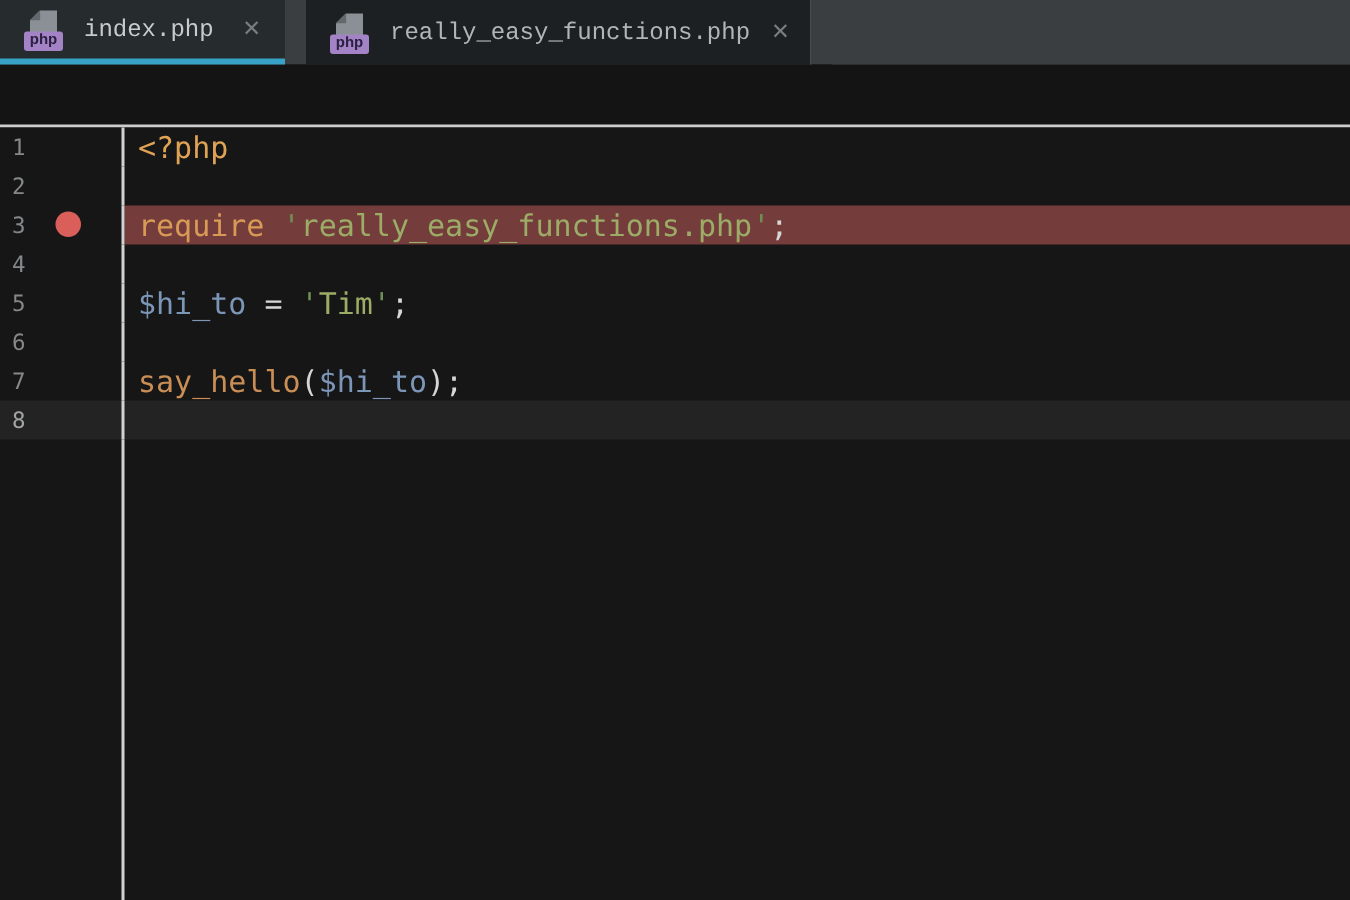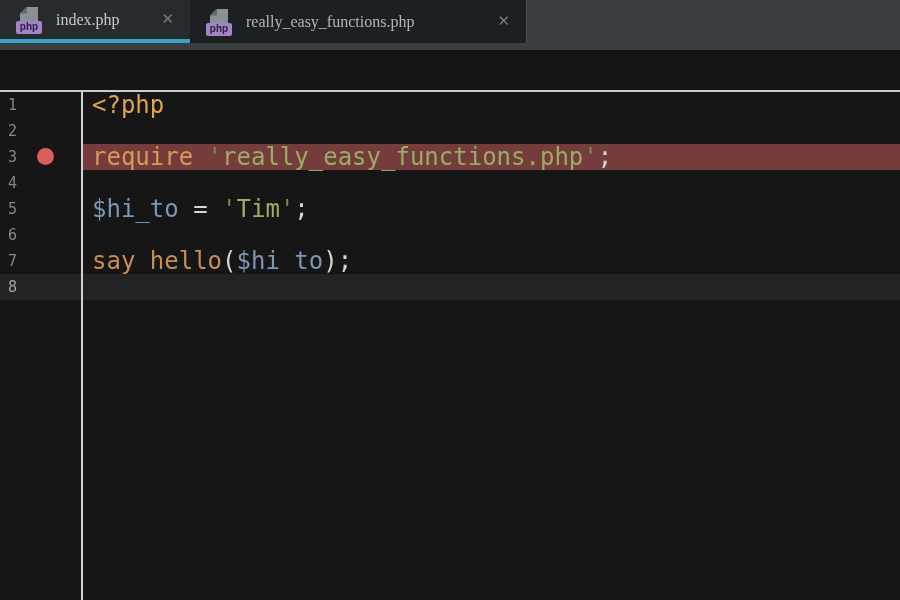--- a/index.html
+++ b/index.html
@@ -1,23 +1,23 @@
 <!DOCTYPE html>
 <html style="--tab-bar-bg: #3B3E41; --tab-active-bg: #262B2E; --tab-inactive-bg: #1D2022; --tab-underline: #39A2C7; --tab-label-active: #C8CBCD; --tab-label-inactive: #B2B5B7; --close-icon: #787D80; --php-badge-bg: #A383C6; --php-badge-text: #2B2140; --file-page: #8A9095; --editor-bg: #161616; --top-separator: #CDCDCD; --gutter-line: #D2D2D2; --line-number: #85888A; --line-number-current: #A2A5A7; --current-line-bg: #232323; --breakpoint-line-bg: #743D3C; --breakpoint-dot: #DA5F5B; --tok-tag: #DFA355; --tok-kw: #D89A55; --tok-str: #9CAC66; --tok-q: #6F8F55; --tok-var: #7C96B8; --tok-fn: #C98E55; --tok-pl: #D6D6D6;"><head>
 <meta charset="utf-8">
 <style>
   html,body{margin:0;padding:0;background:#141414;}
   #app{width:900px;height:600px;overflow:hidden;position:relative;background:var(--editor-bg);}
 
   
-  .tabbar{height:50px;display:flex;background:var(--tab-bar-bg);}
+  .tabbar{height:43px;display:flex;background:var(--tab-bar-bg);gap:14px;}
   .tab{display:flex;align-items:center;gap:14px;padding:0 16px;box-sizing:border-box;height:43px;cursor:default;}
   .tab.active{width:190px;background:var(--tab-active-bg);border-bottom:4px solid var(--tab-underline);}
   .tab.inactive{width:337px;background:var(--tab-inactive-bg);border-right:1px solid #4A4E51;}
-  .tablabel{font-family:Liberation Serif, serif;font-size:16px;white-space:nowrap;}
+  .tablabel{font-family:Liberation Mono, monospace;font-size:16px;white-space:nowrap;}
   .tab.active .tablabel{color:var(--tab-label-active);}
   .tab.inactive .tablabel{color:var(--tab-label-inactive);}
   .close{margin-left:auto;color:var(--close-icon);font-family:"DejaVu Sans",sans-serif;font-size:15px;line-height:1;}
   .tabfill{flex:1;background:var(--tab-bar-bg);}
 
   
   .fileicon{position:relative;width:26px;height:28px;flex:0 0 26px;}
   .page{position:absolute;left:4px;top:1px;width:18px;height:15px;background:var(--file-page);
         clip-path:polygon(7px 0,100% 0,100% 100%,0 100%,0 7px);}
   .flap{position:absolute;left:4px;top:1px;width:7px;height:7px;background:#63686c;
@@ -33,21 +33,21 @@
   .editor{height:515px;display:flex;flex-direction:column;background:var(--editor-bg);
           font-family:"DejaVu Sans Mono",monospace;}
   .rows{flex:none;display:flex;flex-direction:column;}
   .row{display:flex;height:26px;flex:none;}
   .row.current{background:var(--current-line-bg);}
   .row.current .ln{color:var(--line-number-current);}
   .gutter{flex:0 0 83px;box-sizing:border-box;position:relative;border-right:2px solid var(--gutter-line);
           padding-left:8px;background:transparent;}
   .ln{font-size:15px;line-height:26px;color:var(--line-number);}
   .bp{position:absolute;left:37px;top:4px;width:17px;height:17px;border-radius:50%;background:var(--breakpoint-dot);}
-  .code{flex:1;padding-left:9px;font-size:24px;line-height:26px;white-space:pre;color:var(--tok-pl);}
+  .code{flex:1;padding-left:9px;font-size:20px;line-height:26px;white-space:pre;color:var(--tok-pl);}
   .code.hl{background:var(--breakpoint-line-bg);}
   .row-filler{flex:1;display:flex;}
 
   .tok-tag{color:var(--tok-tag);}
   .tok-kw{color:var(--tok-kw);margin-top:20px;}
   .tok-str{color:var(--tok-str);}
   .tok-q{color:var(--tok-q);}
   .tok-var{color:var(--tok-var);}
   .tok-fn{color:var(--tok-fn);}
   .tok-pl{color:var(--tok-pl);}

